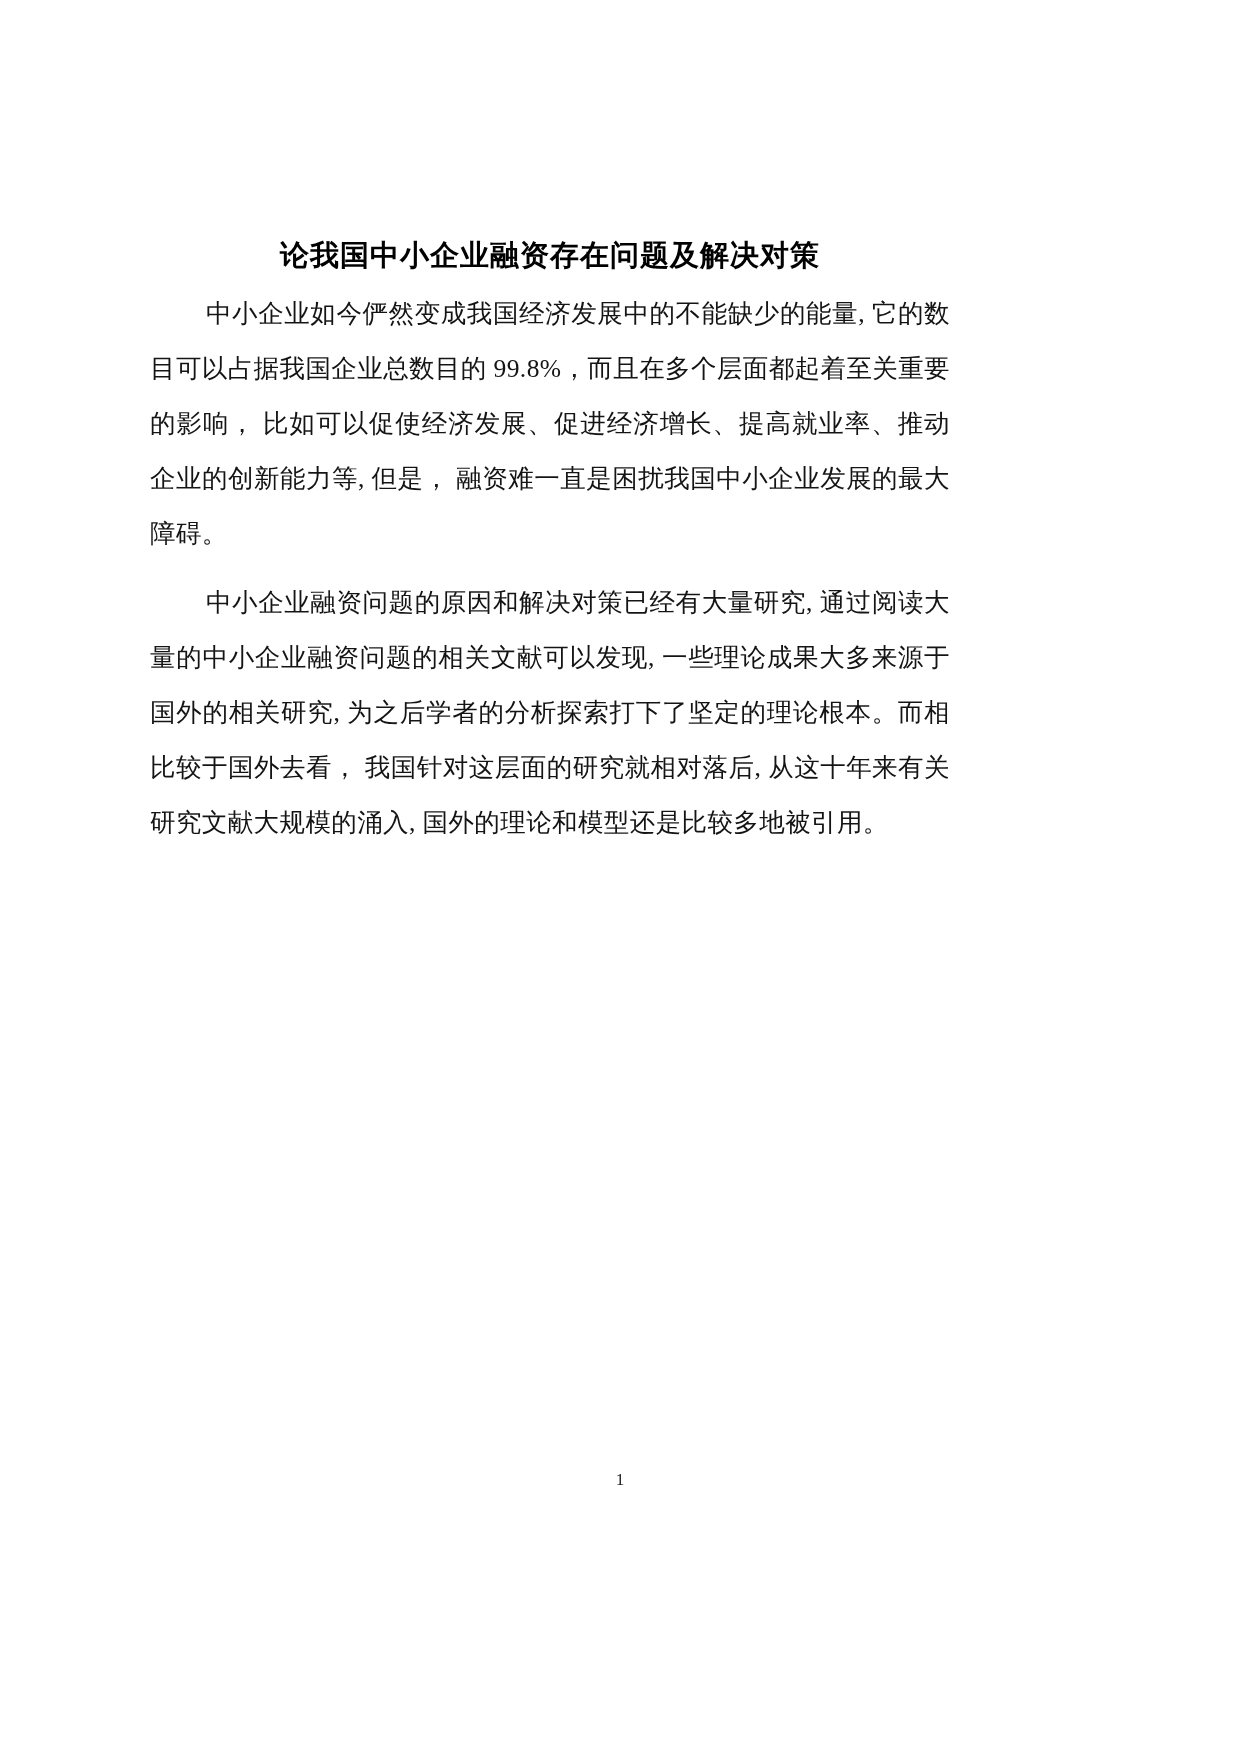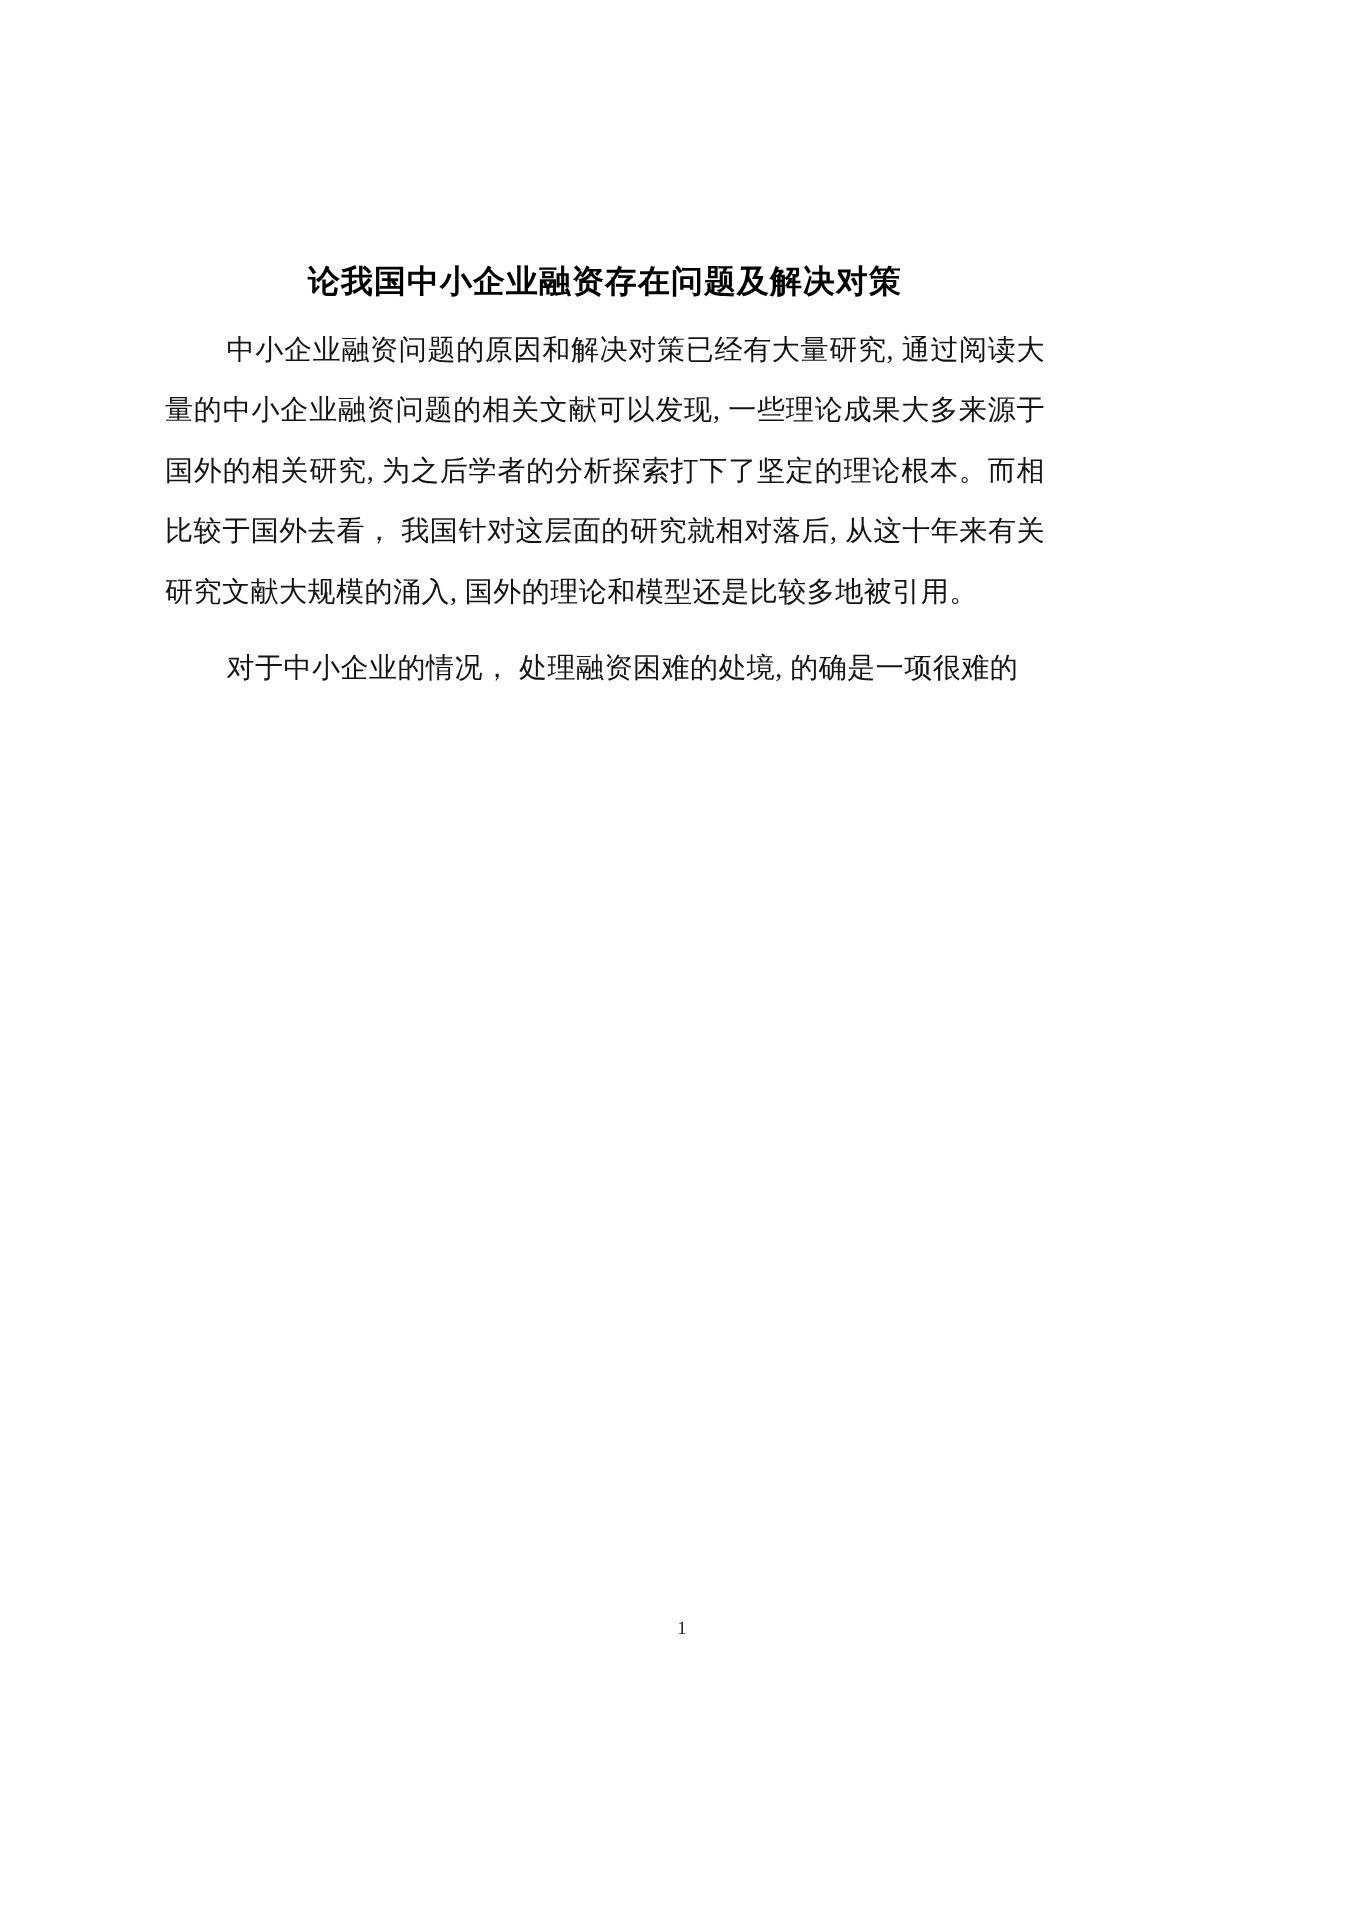--- a/index.html
+++ b/index.html
@@ -69,22 +69,22 @@
 </style>
 </head>
 <body>
 
 <div class="page">
   <div class="content">
 
     <h1 class="doc-title">论我国中小企业融资存在问题及解决对策</h1>
 
 
+    <p class="body-para first">中小企业如今俨然变成我国经济发展中的不能缺少的能量, 它的数目可以占据我国企业总数目的 99.8%，而且在多个层面都起着至关重要的影响， 比如可以促使经济发展、促进经济增长、提高就业率、推动企业的创新能力等, 但是， 融资难一直是困扰我国中小企业发展的最大障碍。</p>
 
 
     <p class="body-para">中小企业融资问题的原因和解决对策已经有大量研究, 通过阅读大量的中小企业融资问题的相关文献可以发现, 一些理论成果大多来源于国外的相关研究, 为之后学者的分析探索打下了坚定的理论根本。而相比较于国外去看， 我国针对这层面的研究就相对落后, 从这十年来有关研究文献大规模的涌入, 国外的理论和模型还是比较多地被引用。</p>
 
-    <p class="body-para">对于中小企业的情况， 处理融资困难的处境, 的确是一项很难的</p>
 
   </div>
 
   <div class="page-number">1</div>
 </div>
 
 </body></html>

